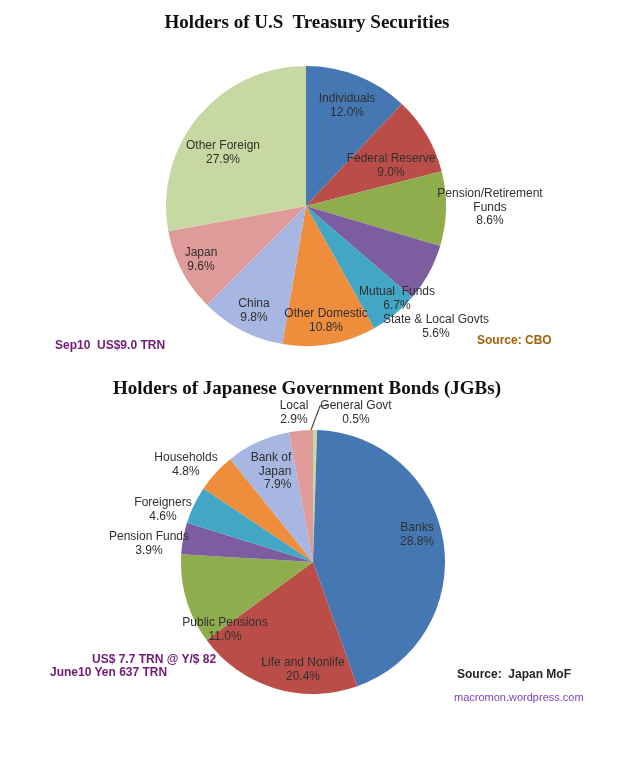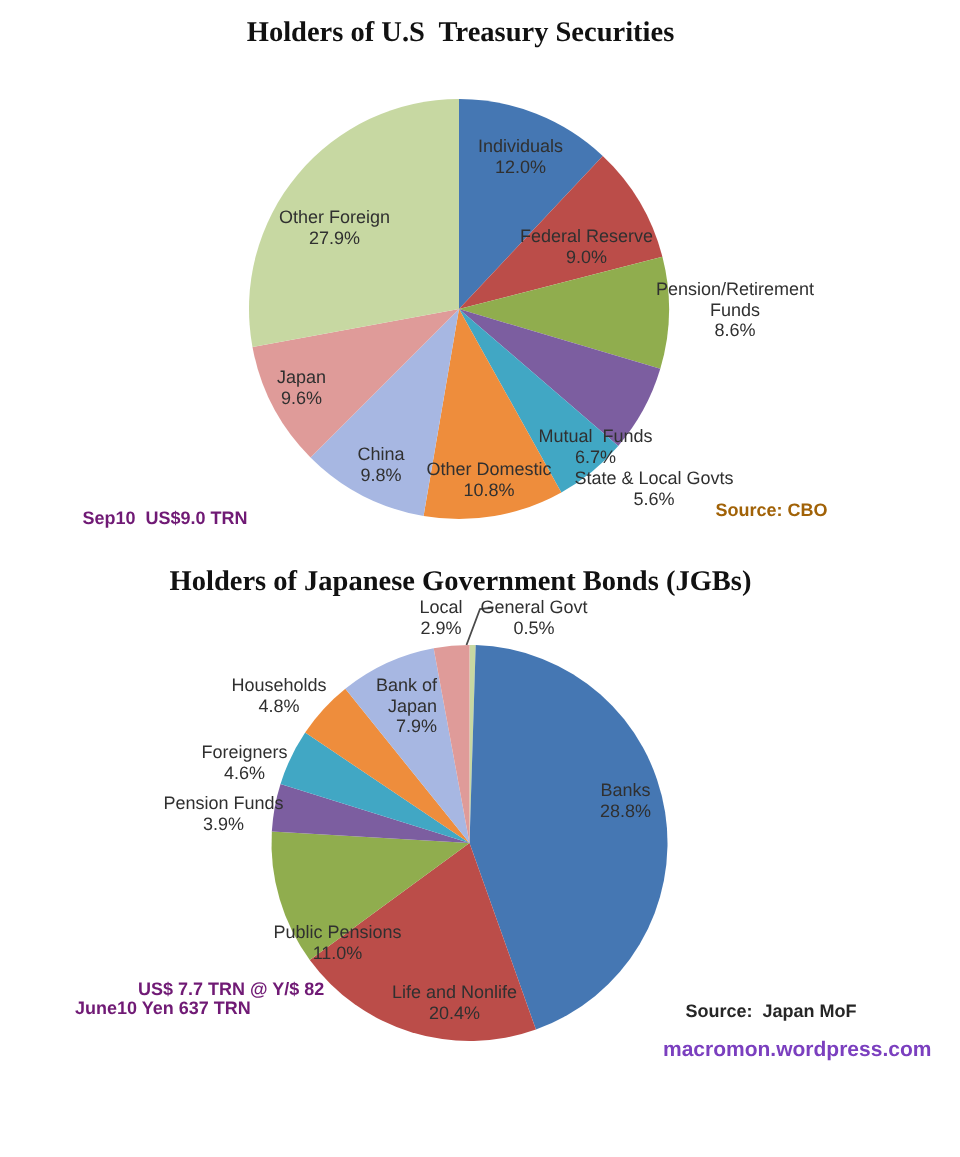--- a/index.html
+++ b/index.html
@@ -12,21 +12,21 @@
   .title-1{top:11px;}
   .title-2{top:377px;}
   .slice-label{position:absolute;transform:translate(-50%,-50%);text-align:center;
         font-size:12px;line-height:13.5px;color:#303030;white-space:pre;}
   .foot{position:absolute;font-weight:bold;font-size:12px;color:#701a75;white-space:pre;}
   .f1-note{left:55px;top:338px;}
   .f1-src{left:477px;top:333px;color:#a16207;}
   .f2-note1{left:50px;top:665px;}
   .f2-note2{left:92px;top:652px;}
   .f2-src{left:457px;top:667px;color:#262626;}
-  .watermark{position:absolute;left:442px;top:691px;font-weight:bold;font-size:14px;}
+  .watermark{position:absolute;left:454px;top:691px;font-weight:normal;font-size:11px;}
 </style>
 </head>
 <body>
 
 <div class="page">
   <svg id="pie-svg" width="640" height="771">
       <path d="M 306 206 L 306 66 A 140 140 0 0 1 401.8365948300164 103.94439216100238 Z" fill="#4577B3"></path>
       <path d="M 306 206 L 401.8365948300164 103.94439216100238 A 140 140 0 0 1 441.60164255800834 171.18341579692031 Z" fill="#BB4D49"></path>
       <path d="M 306 206 L 441.60164255800834 171.18341579692031 A 140 140 0 0 1 440.19305046243267 245.90269674579665 Z" fill="#90AD4E"></path>
       <path d="M 306 206 L 440.19305046243267 245.90269674579665 A 140 140 0 0 1 412.1706681404211 297.25672154212293 Z" fill="#7C5EA0"></path>

